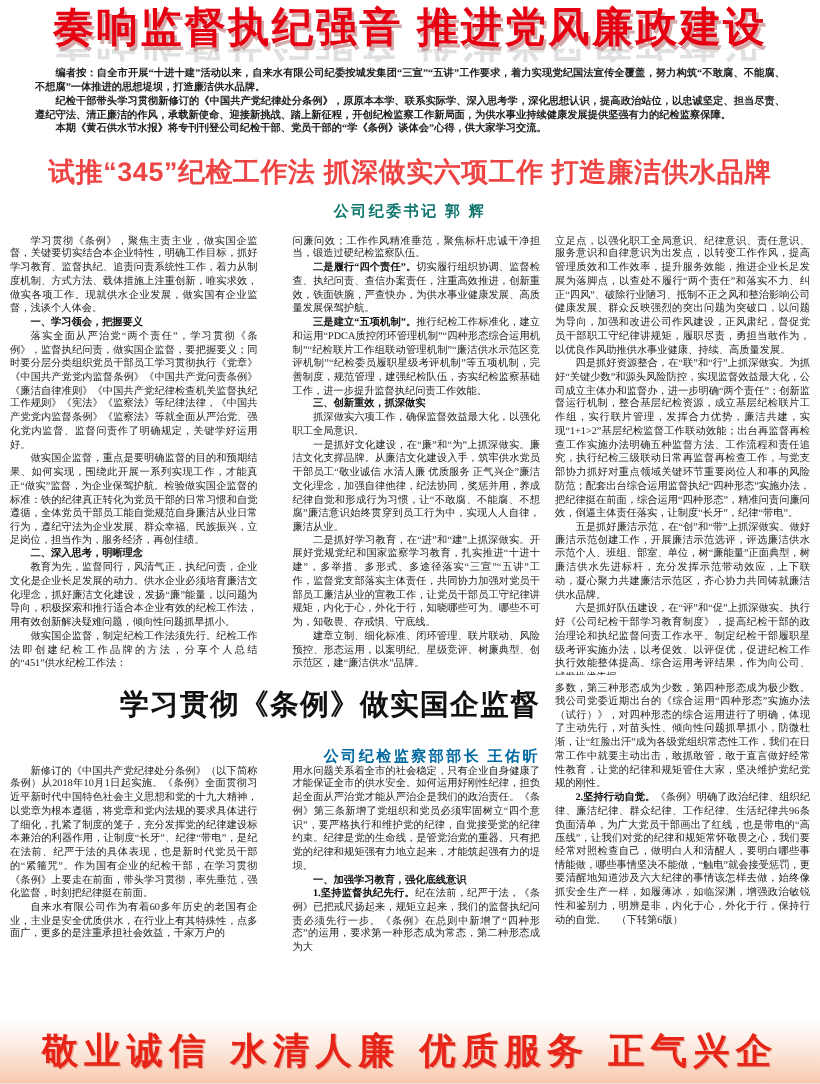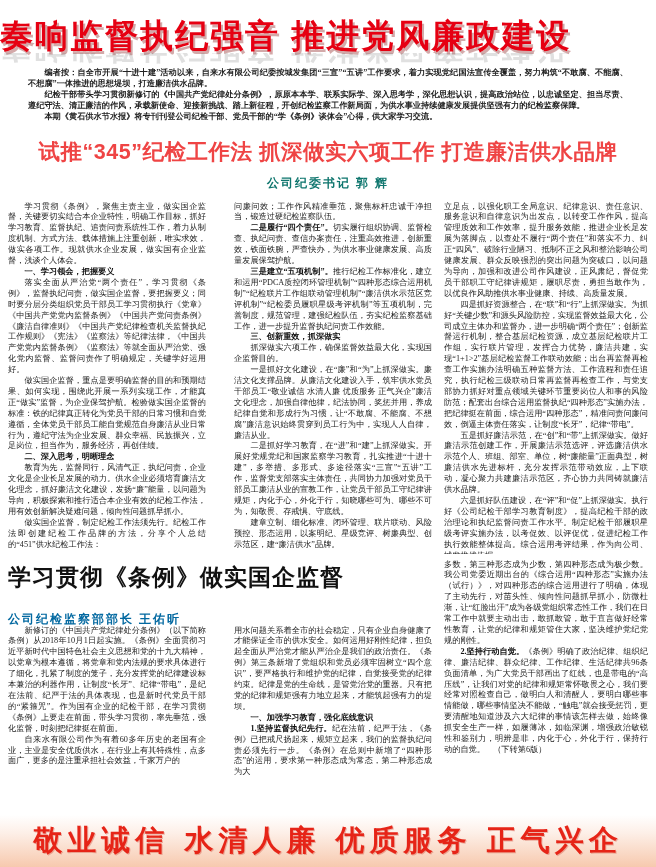--- a/index.html
+++ b/index.html
@@ -2,21 +2,21 @@
 <html><head>
 <meta charset="utf-8">
 <style>
   html,body{margin:0;padding:0;background:#e9e9e9;}
   .page{
     position:relative;width:656px;height:867px;margin:0 auto;background:#ffffff;
     overflow:hidden;display:flex;flex-direction:column;
     font-family:"Liberation Serif",serif;color:#222;
   }
   
-  .banner-top{text-align:left;padding-top:19px;line-height:1;}
+  .banner-top{text-align:center;padding-top:5px;line-height:1;}
   .banner-top .txt{
     display:inline-block;font-family:"Liberation Sans",sans-serif;font-weight:900;
     font-size:33px;letter-spacing:2px;color:#e60012;
     text-shadow:2px 3px 0 rgba(140,30,30,.38);white-space:nowrap;
   }
   .banner-top .reflect{
     display:block;height:11px;overflow:hidden;margin-top:1px;
     transform:scaleY(-1);opacity:.22;color:#777;
     font-family:"Liberation Sans",sans-serif;font-weight:900;font-size:33px;letter-spacing:2px;
     text-shadow:none;white-space:nowrap;
@@ -33,21 +33,21 @@
   .body-grid{display:flex;gap:12px;margin:10px 8px 0;flex:0 0 auto;}
   .left-zone{width:424px;}
   .right-col{width:204px;}
   .cols{display:flex;gap:28px;}
   .cols .col{width:206px;}
   .a1cols{height:346px;overflow:hidden;}
   .a2cols{height:158px;overflow:hidden;}
   .rc-group1{height:352px;overflow:hidden;margin-bottom:6px;}
   .rc-group2{height:232px;overflow:hidden;}
   
-  .a2-head{height:78px;padding-top:14px;box-sizing:border-box;text-align:left;}
+  .a2-head{height:78px;padding-top:14px;box-sizing:border-box;text-align:right;}
   .a2-title{font-family:"Liberation Sans",sans-serif;font-weight:900;font-size:23px;
     letter-spacing:1px;color:#111;white-space:nowrap;}
   .a2-byline{margin-top:18px;font-weight:bold;font-size:12px;color:#0369a1;letter-spacing:2px;}
   
   .bodytext p{margin:0;font-size:8.2px;line-height:10.9px;text-align:justify;color:#222;}
   .bodytext p.para{text-indent:2em;}
   .bodytext p.para.cont{text-indent:0;}
   .bodytext p.sub{text-indent:2em;font-weight:bold;color:#111;}
   .bodytext b{font-weight:bold;color:#111;}
   
@@ -91,21 +91,21 @@
             <p class="sub">二、深入思考，明晰理念</p>
             <p class="para">教育为先，监督同行，风清气正，执纪问责，企业文化是企业长足发展的动力。供水企业必须培育廉洁文化理念，抓好廉洁文化建设，发扬“廉”能量，以问题为导向，积极探索和推行适合本企业有效的纪检工作法，用有效创新解决疑难问题，倾向性问题抓早抓小。</p>
             <p class="para">做实国企监督，制定纪检工作法须先行。纪检工作法即创建纪检工作品牌的方法，分享个人总结的“451”供水纪检工作法：</p>
             <p class="para"><b>一是明确“三是建立”。</b>纪检工作职能精准定位，聚焦监督执纪问责主业，切实担负党章赋予责任；工作方式精准转变，聚焦纪律规矩挺在前面，从严执纪问责</p>
           </div>
         <div class="col bodytext">
             <p class="para cont">问廉问效；工作作风精准垂范，聚焦标杆忠诚干净担当，锻造过硬纪检监察队伍。</p>
             <p class="para"><b>二是履行“四个责任”。</b>切实履行组织协调、监督检查、执纪问责、查信办案责任，注重高效推进，创新重效，铁面铁腕，严查快办，为供水事业健康发展、高质量发展保驾护航。</p>
             <p class="para"><b>三是建立“五项机制”。</b>推行纪检工作标准化，建立和运用“PDCA质控闭环管理机制”“四种形态综合运用机制”“纪检联片工作组联动管理机制”“廉洁供水示范区竞评机制”“纪检委员履职星级考评机制”等五项机制，完善制度，规范管理，建强纪检队伍，夯实纪检监察基础工作，进一步提升监督执纪问责工作效能。</p>
             <p class="sub">三、创新重效，抓深做实</p>
-            <p class="para">抓深做实六项工作，确保监督效益最大化，实现国企监督目的。</p>
+            <p class="para">抓深做实六项工作，确保监督效益最大化，以强化职工全局意识。</p>
             <p class="para">一是抓好文化建设，在“廉”和“为”上抓深做实。廉洁文化支撑品牌。从廉洁文化建设入手，筑牢供水党员干部员工“敬业诚信 水清人廉 优质服务 正气兴企”廉洁文化理念，加强自律他律，纪法协同，奖惩并用，养成纪律自觉和形成行为习惯，让“不敢腐、不能腐、不想腐”廉洁意识始终贯穿到员工行为中，实现人人自律，廉洁从业。</p>
             <p class="para">二是抓好学习教育，在“进”和“建”上抓深做实。开展好党规党纪和国家监察学习教育，扎实推进“十进十建”，多举措、多形式、多途径落实“三宣”“五讲”工作，监督党支部落实主体责任，共同协力加强对党员干部员工廉洁从业的宣教工作，让党员干部员工守纪律讲规矩，内化于心，外化于行，知晓哪些可为、哪些不可为，知敬畏、存戒惧、守底线。</p>
             <p class="para">建章立制、细化标准、闭环管理、联片联动、风险预控、形态运用，以案明纪、星级竞评、树廉典型、创示范区，建“廉洁供水”品牌。</p>
             <p class="para">三是抓好作风建设，在“治”和“理”上抓深做实。深入推进“抓整治转作风尽职责促服务”作风建设专项治理活动，以抓党支部主体责任落实和职工作风建设为</p>
           </div>
       </div>
       <div class="a2-head">
         <div class="a2-title">学习贯彻《条例》做实国企监督</div>
         <div class="a2-byline">公司纪检监察部部长    王佑昕</div>
       </div>

